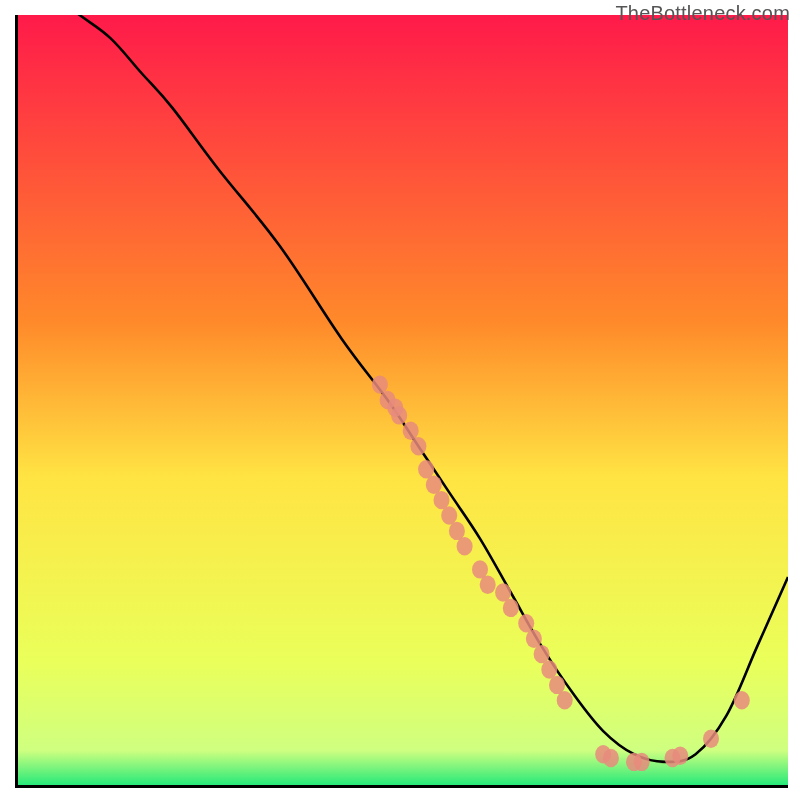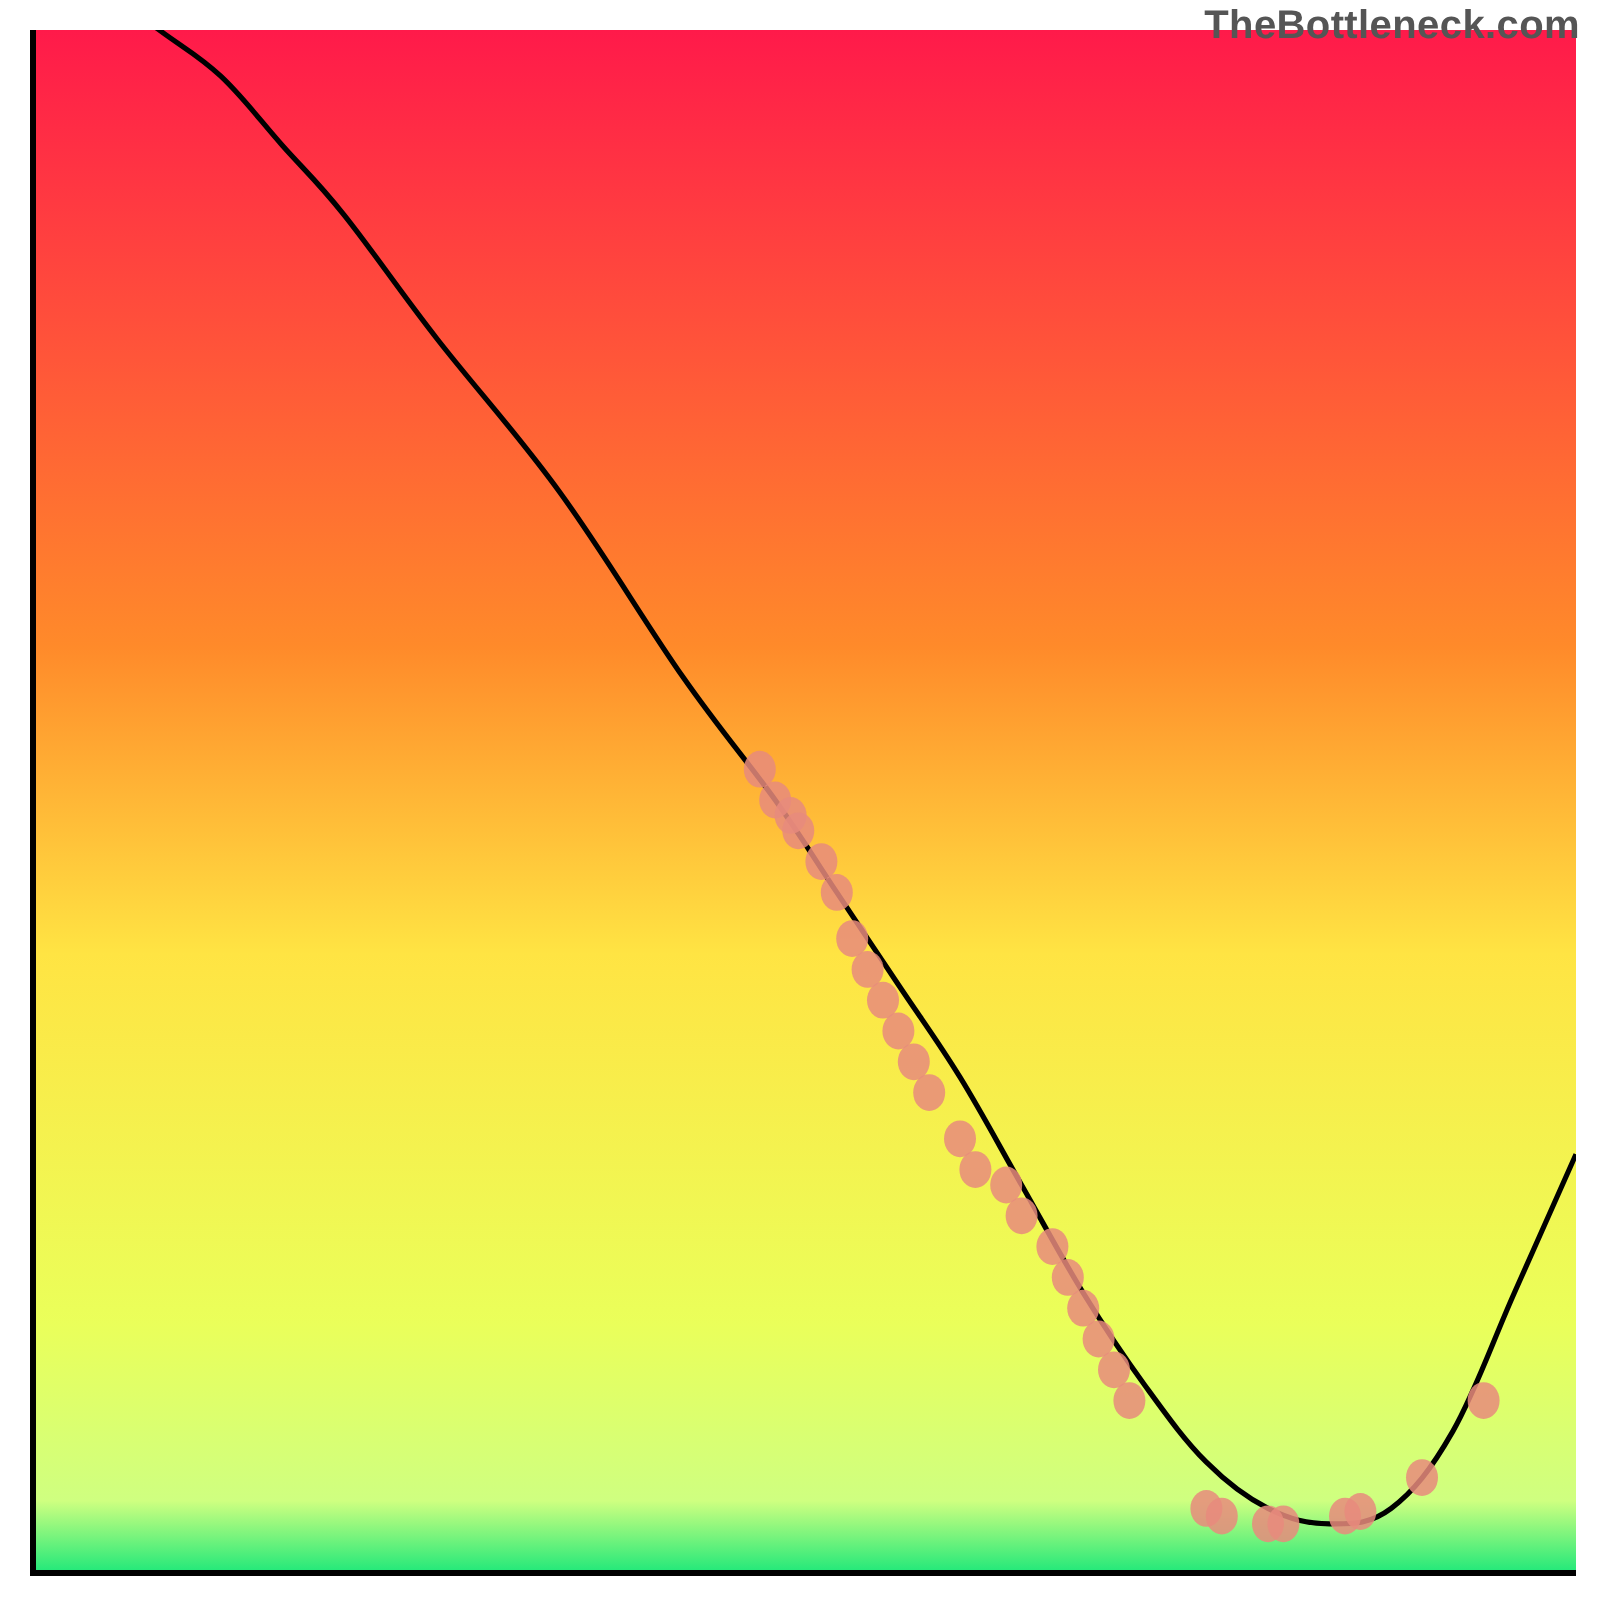--- a/index.html
+++ b/index.html
@@ -8,21 +8,21 @@
     width: 800px;
     height: 800px;
     overflow: hidden;
     font-family: Arial, Helvetica, sans-serif;
   }
   .watermark {
     position: absolute;
     top: 2px;
     right: 10px;
     font-size: 20px;
-    font-weight: bold;
+    font-weight: normal;
     color: #555;
     z-index: 10;
     letter-spacing: 0.2px;
   }
   .plot {
     position: absolute;
     left: 15px;
     top: 15px;
     width: 770px;
     height: 770px;

